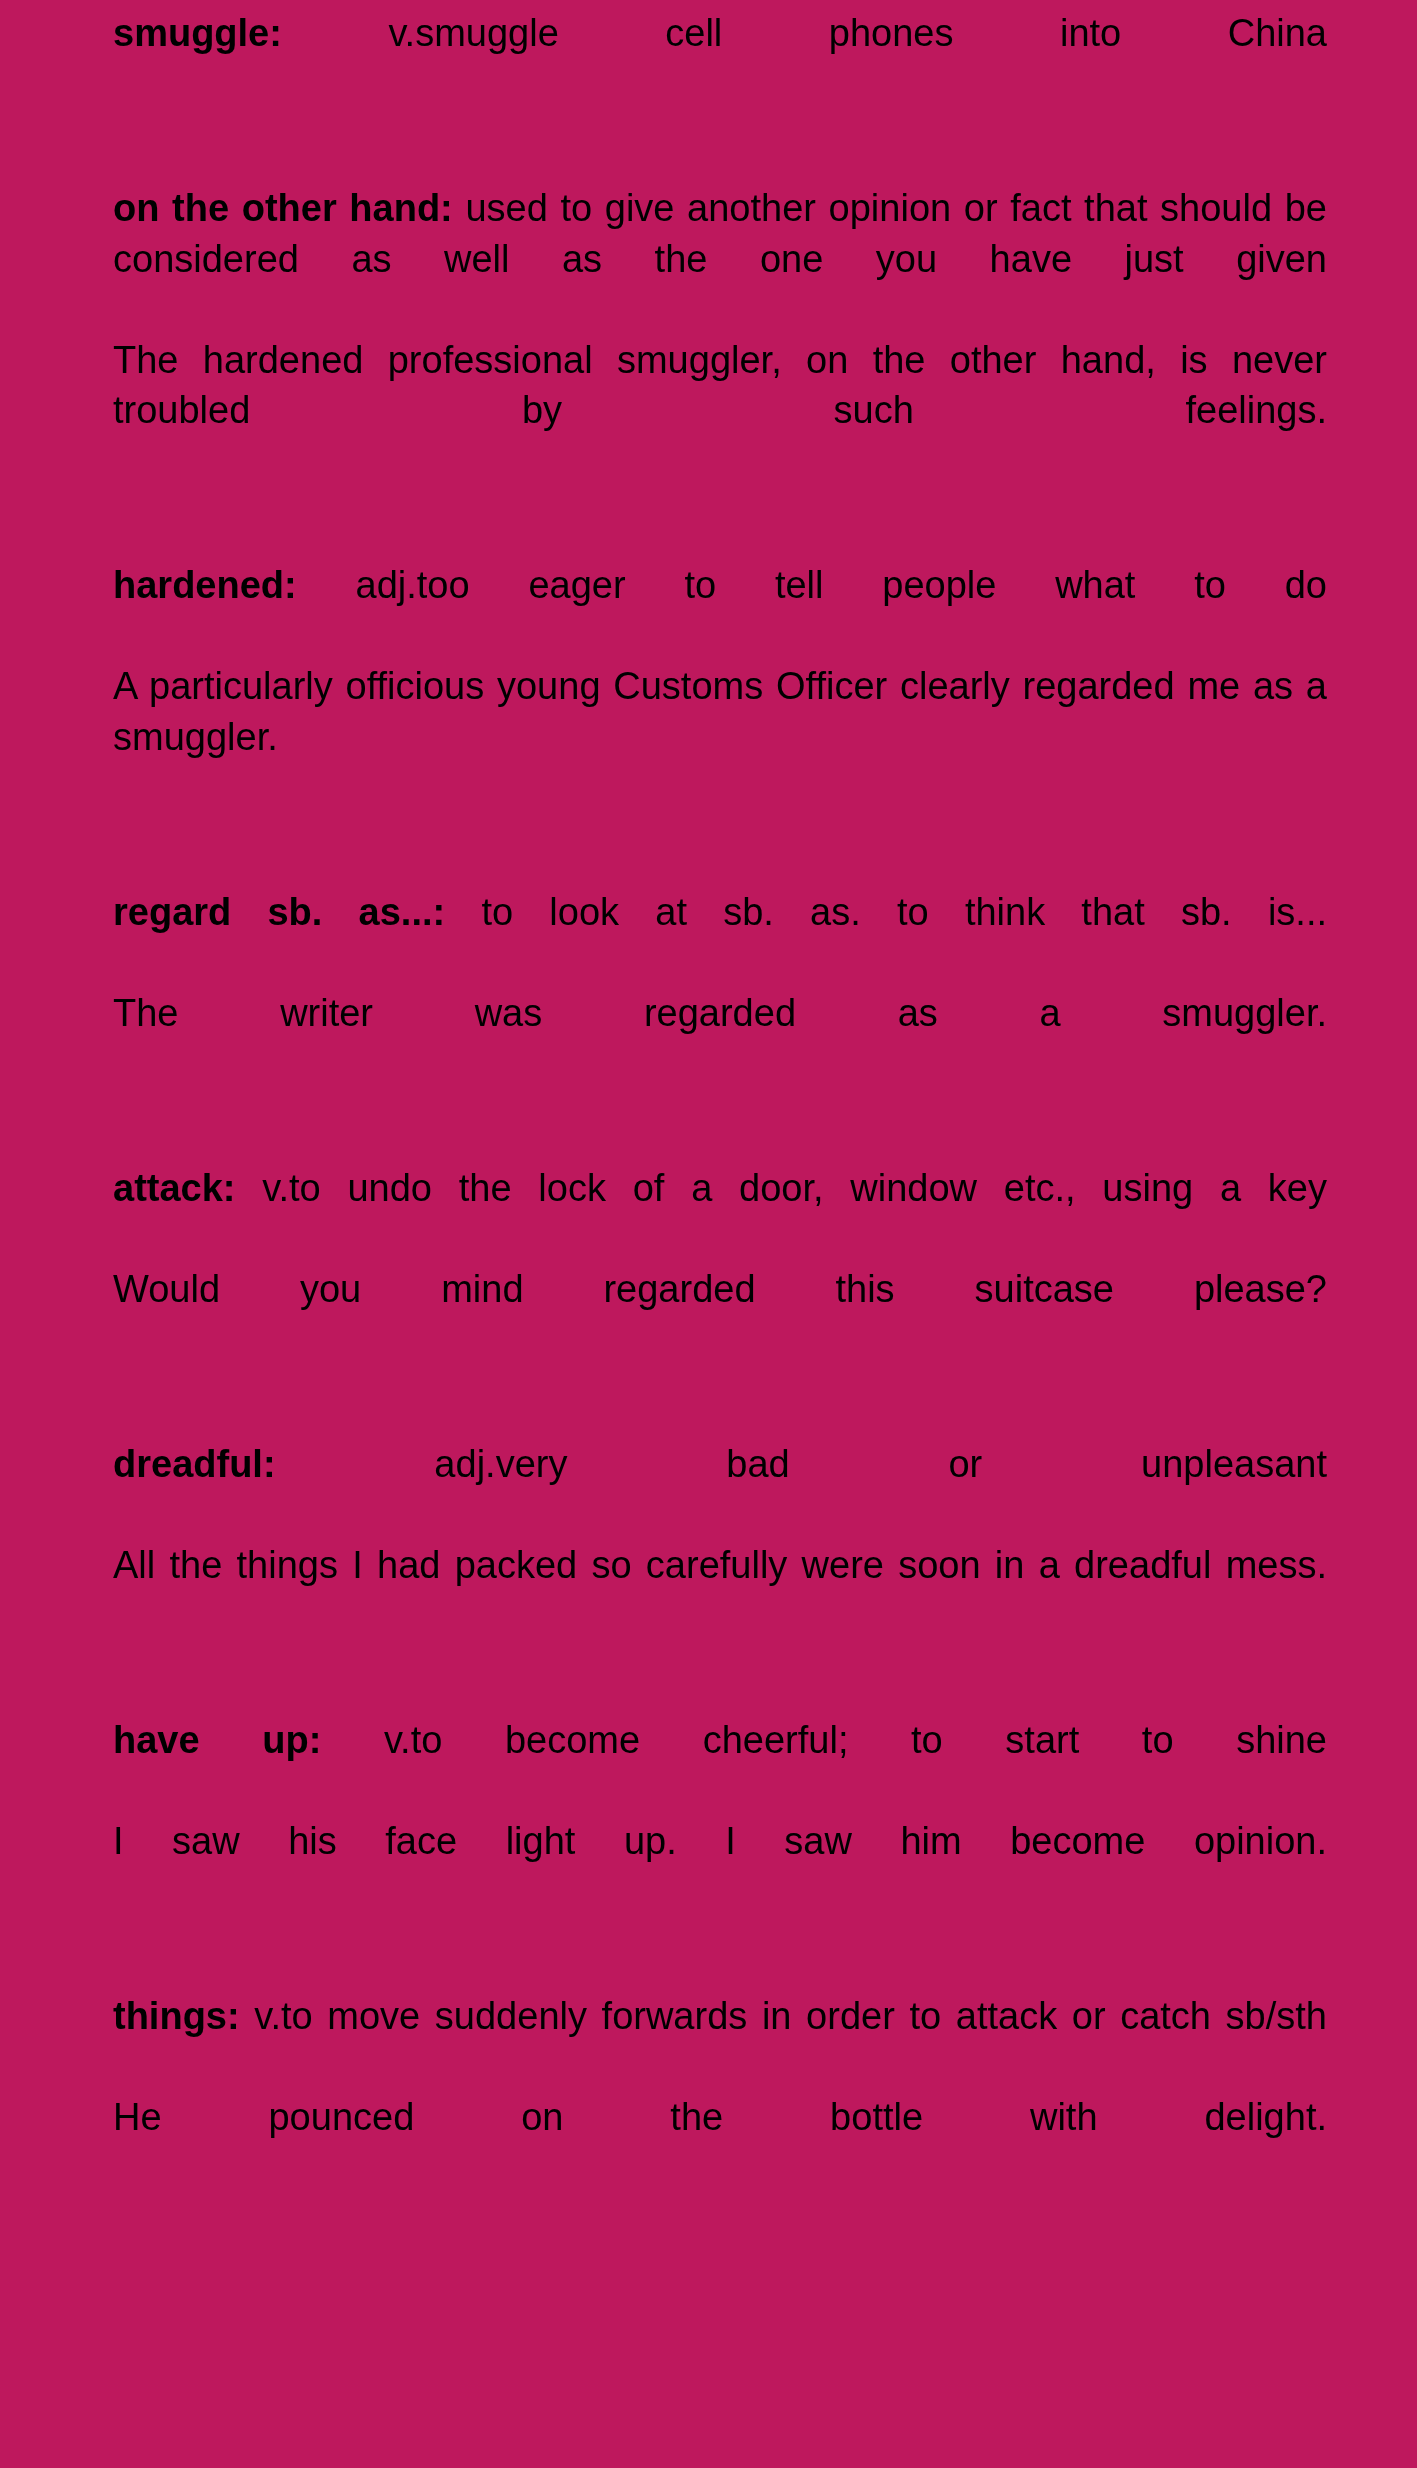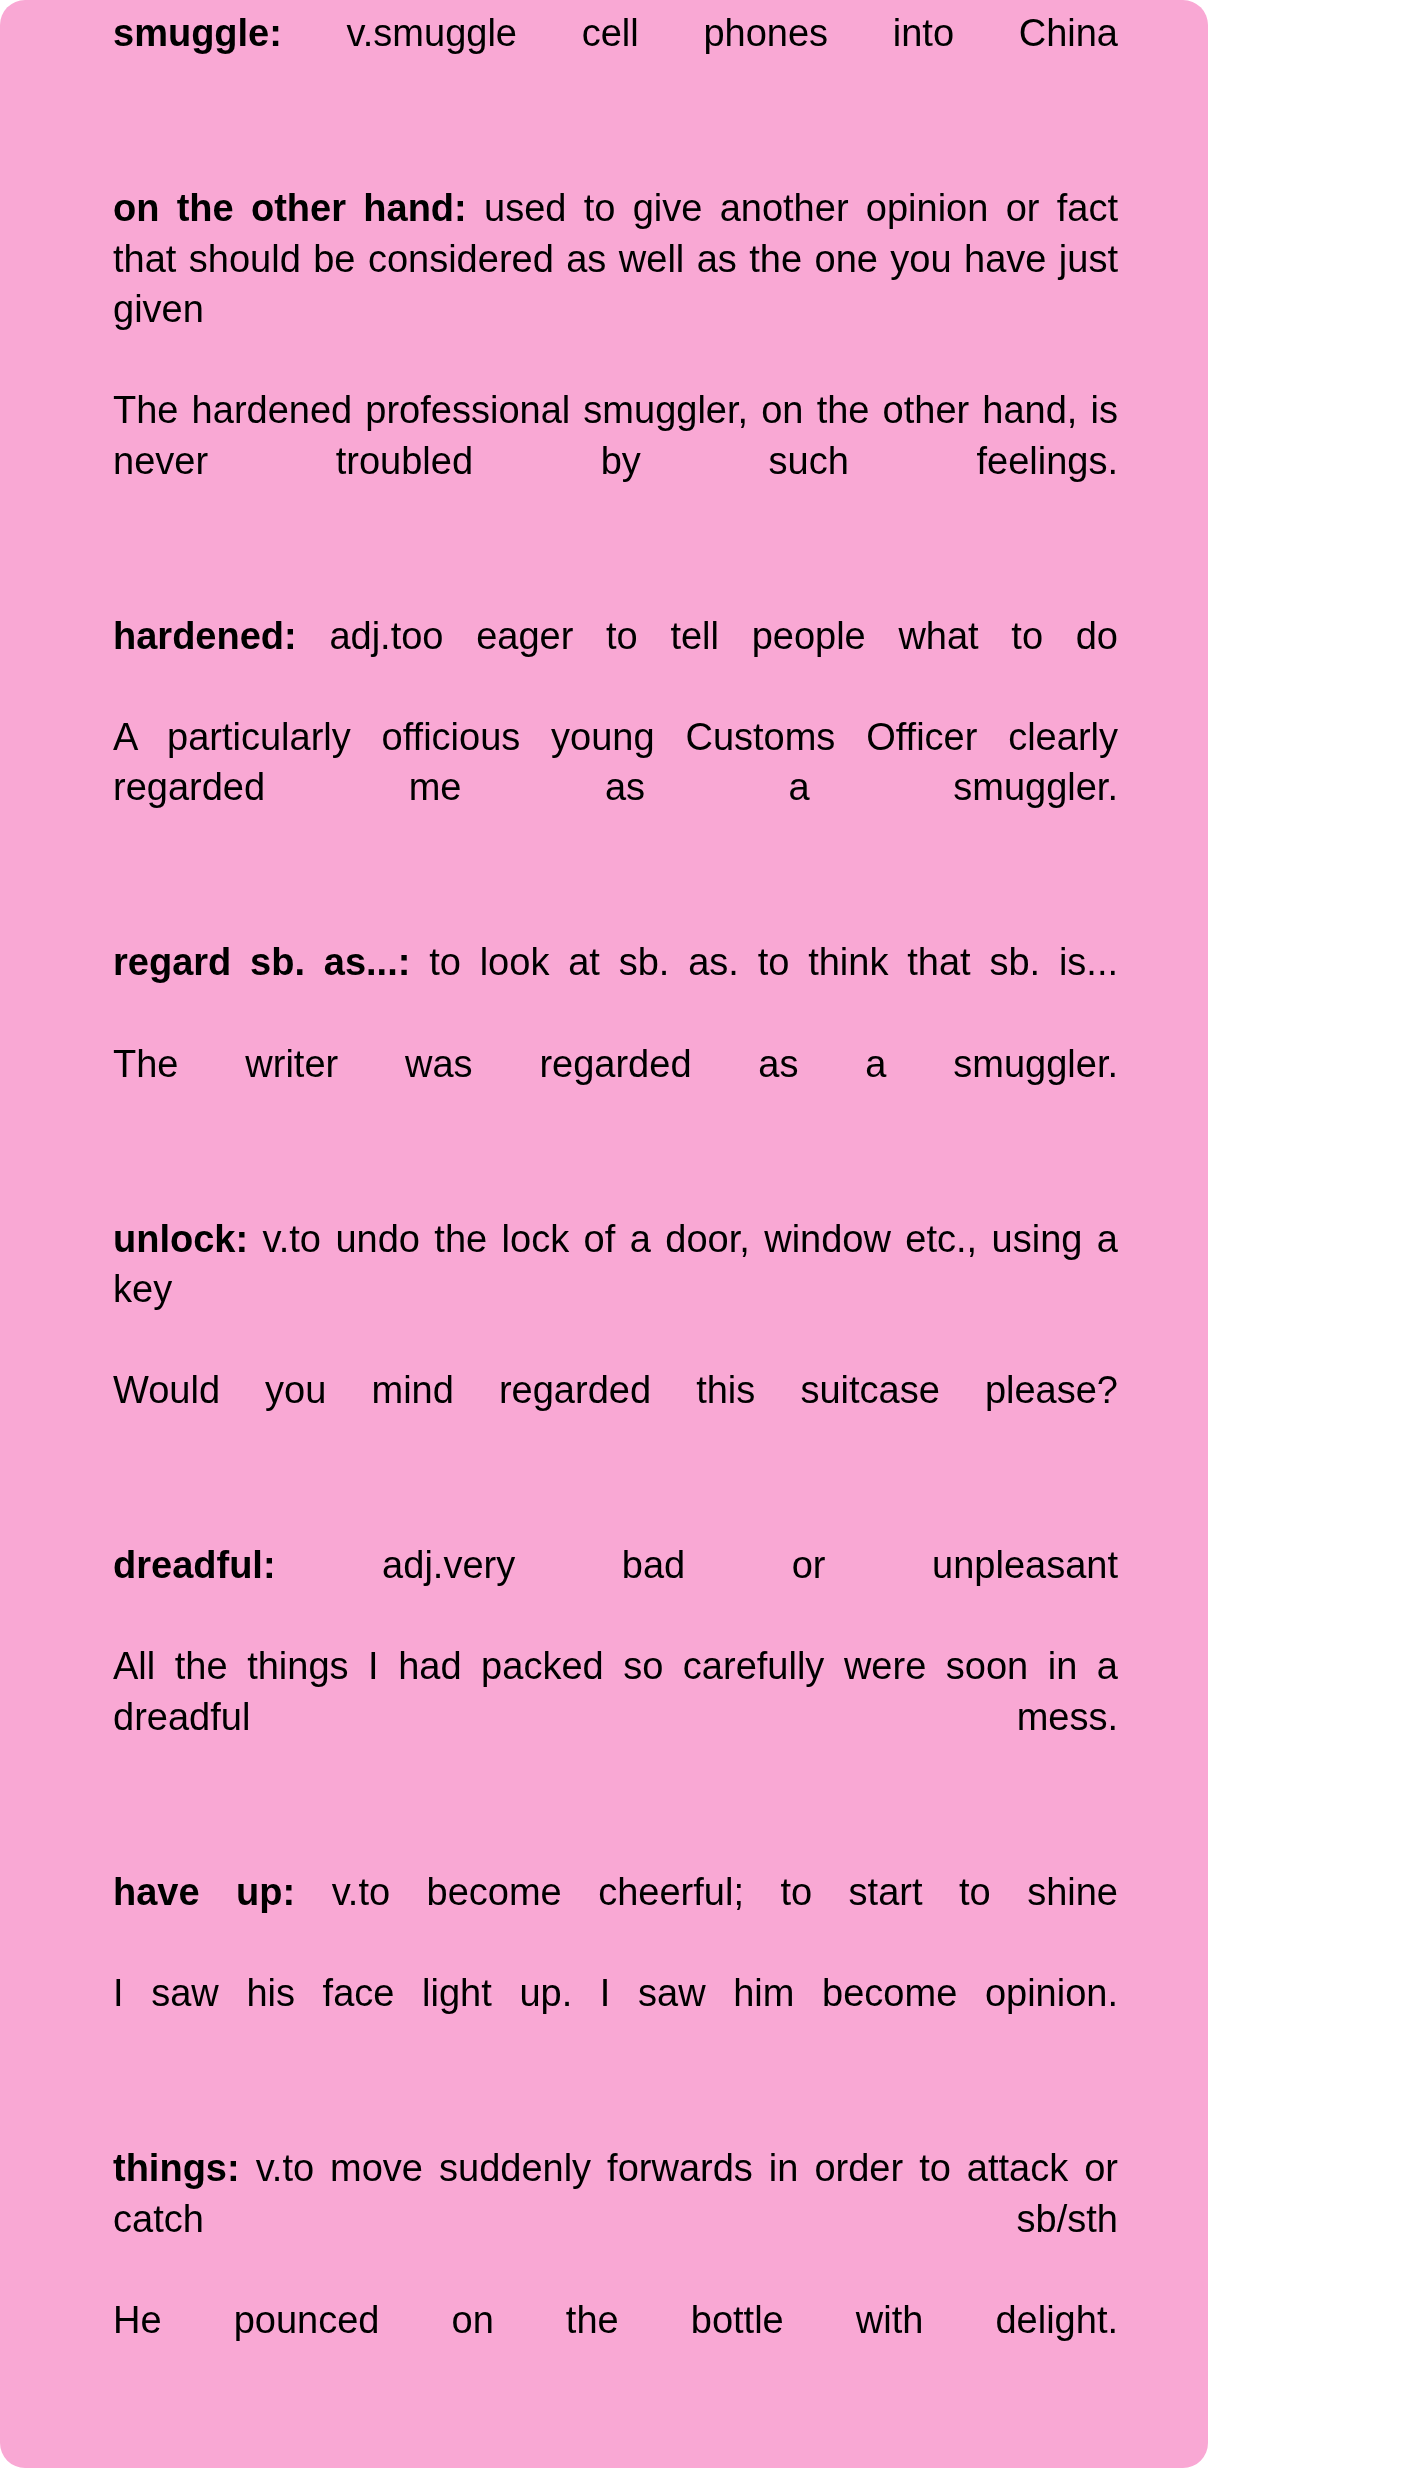--- a/index.html
+++ b/index.html
@@ -9,25 +9,24 @@
   }
   body {
     width: 1417px;
     min-height: 2468px;
     font-family: "Liberation Sans", sans-serif;
     color: #000000;
     -webkit-font-smoothing: antialiased;
   }
   .page {
     box-sizing: border-box;
-    width: 1208px;
+    width: 1417px;
     min-height: 2468px;
     padding: 0px 90px 0 113px;
-    background: #f9a8d4;
-    border-radius: 25px;
+    background: #be185d;
   }
   .entry {
     margin: 0 0 74px 0;
   }
   .entry:first-child {
     padding-top: 8px;
   }
   .entry:last-child {
     margin-bottom: 0;
   }
@@ -77,21 +76,21 @@
     <p class="def-line"><span class="term">hardened:</span><span class="gloss"> adj.too eager to tell people what to do</span></p>
     <p class="example">A particularly officious young Customs Officer clearly regarded me as a smuggler.</p>
   </div>
 
   <div class="entry">
     <p class="def-line"><span class="term">regard sb. as...:</span><span class="gloss"> to look at sb. as. to think that sb. is...</span></p>
     <p class="example">The writer was regarded as a smuggler.</p>
   </div>
 
   <div class="entry">
-    <p class="def-line"><span class="term">unlock:</span><span class="gloss"> v.to undo the lock of a door, window etc., using a key</span></p>
+    <p class="def-line"><span class="term">attack:</span><span class="gloss"> v.to undo the lock of a door, window etc., using a key</span></p>
     <p class="example">Would you mind regarded this suitcase please?</p>
   </div>
 
   <div class="entry">
     <p class="def-line"><span class="term">dreadful:</span><span class="gloss"> adj.very bad or unpleasant</span></p>
     <p class="example">All the things I had packed so carefully were soon in a dreadful mess.</p>
   </div>
 
   <div class="entry">
     <p class="def-line"><span class="term">have up:</span><span class="gloss"> v.to become cheerful; to start to shine</span></p>

